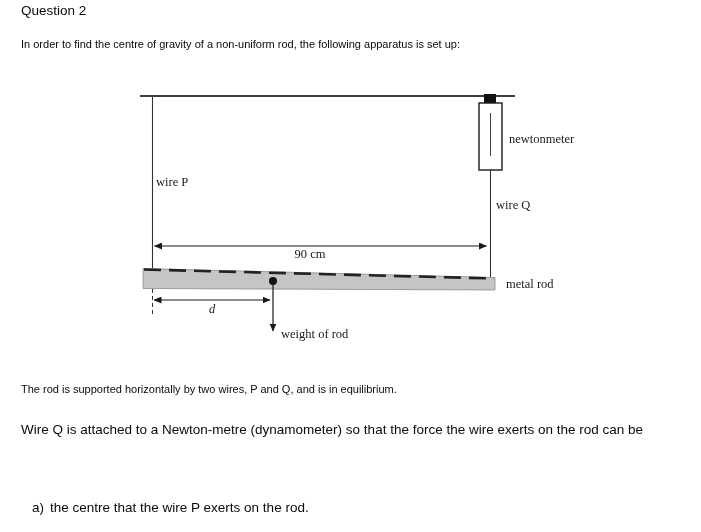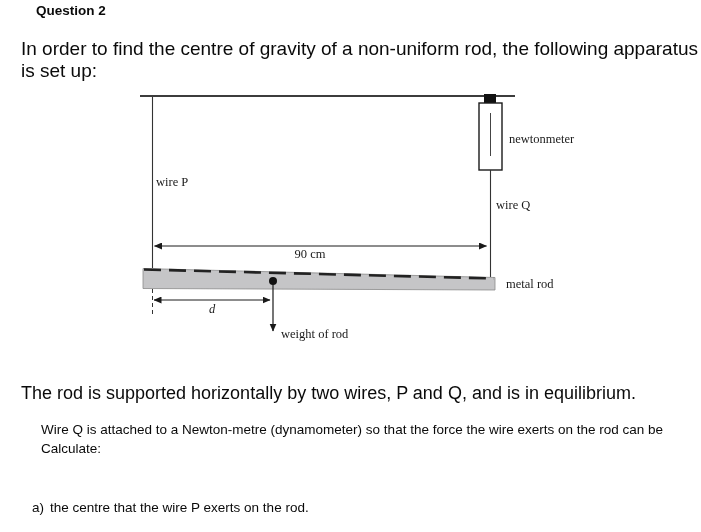--- a/index.html
+++ b/index.html
@@ -2,25 +2,25 @@
 <html><head>
 <meta charset="utf-8">
 <style>
   html,body{margin:0;padding:0;}
   body{
     width:701px;height:532px;position:relative;background:#ffffff;
     font-family:"Liberation Sans",sans-serif;color:#0a0a0a;
     -webkit-font-smoothing:antialiased;overflow:hidden;
   }
   .abs{position:absolute;}
-  .title{left:36px;top:3px;font-size:13.5px;font-weight:bold;}
-  .intro{left:21px;top:38px;font-size:19px;}
-  .para1{left:21px;top:383px;font-size:18px;}
+  .title{left:21px;top:3px;font-size:13.5px;font-weight:normal;}
+  .intro{left:21px;top:38px;font-size:11px;}
+  .para1{left:21px;top:383px;font-size:11px;}
   .para-block{left:21px;top:420px;font-size:13.5px;line-height:19.4px;width:672px;}
-  .para-block div{display:block;margin-left:20px;}
+  .para-block div{display:block;}
   .qa{left:32px;top:500px;font-size:13.5px;display:flex;}
   .qa .marker{width:18px;}
   .diagram{left:130px;top:85px;}
   svg text{
     font-family:"Liberation Serif","DejaVu Serif",serif;
     font-size:12.5px;fill:#1a1a1a;
   }
   svg text.it{font-style:italic;}
 </style>
 </head>
@@ -66,19 +66,18 @@
 
   <line x1="22.5" y1="204" x2="22.5" y2="232" stroke="#333" stroke-width="1" stroke-dasharray="4 3"></line>
   <line x1="24" y1="215" x2="140" y2="215" stroke="#1a1a1a" stroke-width="1" marker-start="url(#ah-l)" marker-end="url(#ah-r)"></line>
   <text class="it" x="79" y="228">d</text>
 </svg>
 
 <div class="abs para1">The rod is supported horizontally by two wires, P and Q, and is in equilibrium.</div>
 
 <div class="abs para-block">
   <div>Wire Q is attached to a Newton-metre (dynamometer) so that the force the wire exerts on the rod can be</div>
-  <div>Calculate:</div>
 </div>
 
 <div class="abs qa">
   <span class="marker">a)</span>
   <span>the centre that the wire P exerts on the rod.</span>
 </div>
 
 </body></html>

